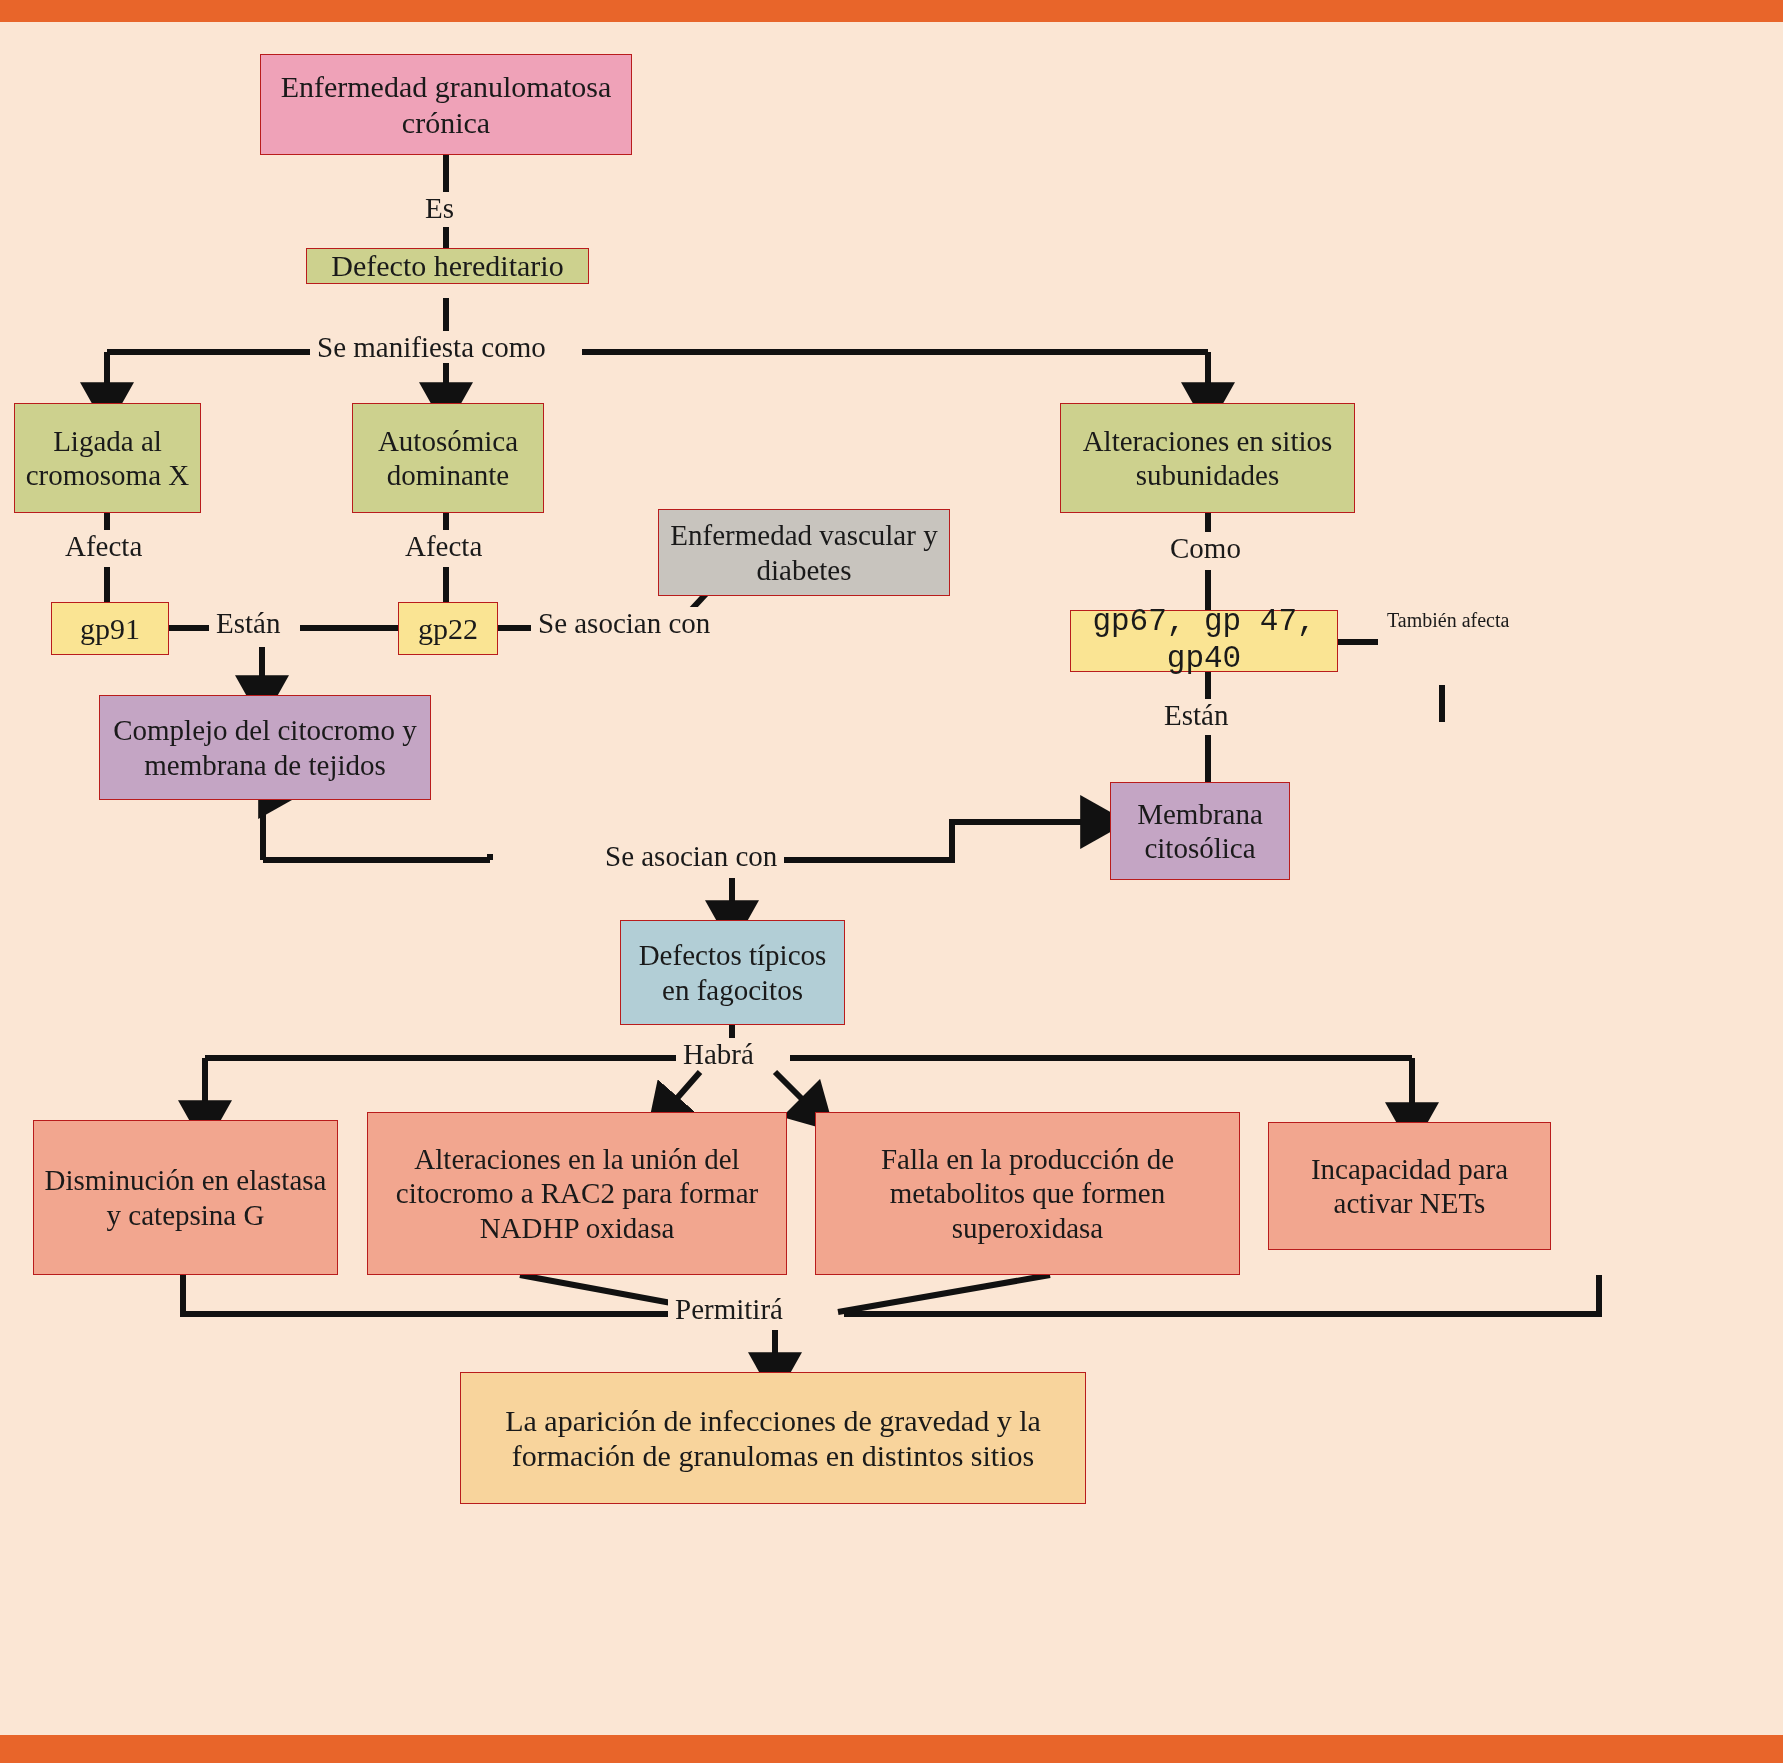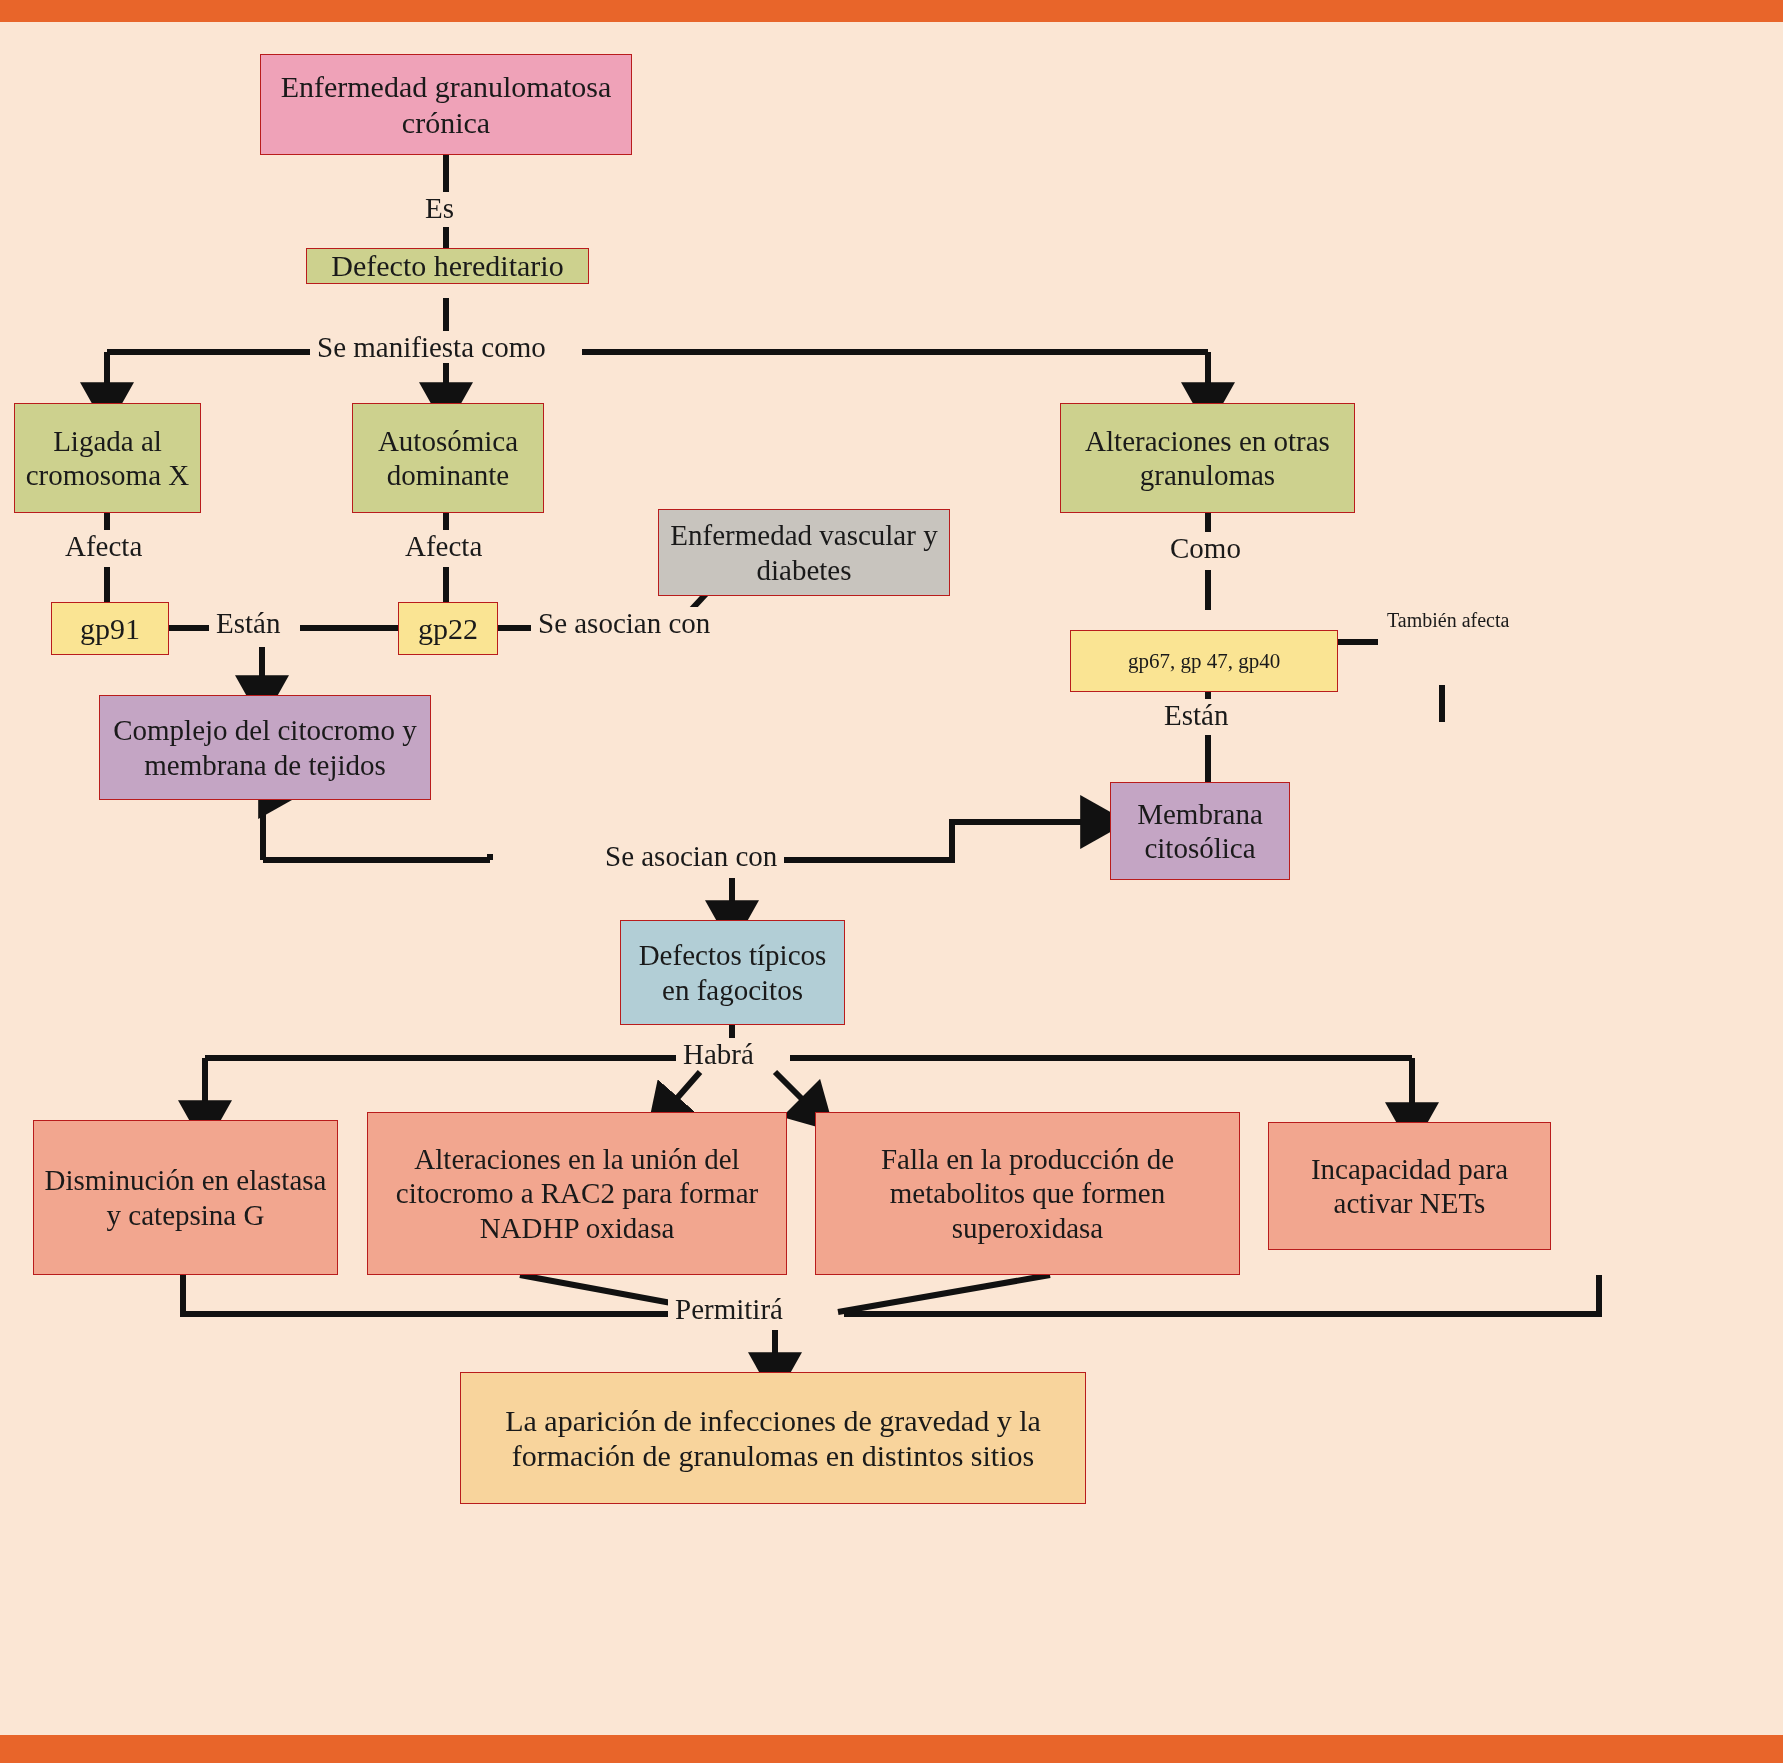--- a/index.html
+++ b/index.html
@@ -150,32 +150,32 @@
 
     <div class="node c-olive" style="left:352px;top:381px;width:192px;height:110px;font-size:29px;">
       <span>Autosómica dominante</span>
     </div>
 
     <div class="node c-gray" style="left:658px;top:487px;width:292px;height:87px;font-size:29px;">
       <span>Enfermedad vascular y diabetes</span>
     </div>
 
     <div class="node c-olive" style="left:1060px;top:381px;width:295px;height:110px;font-size:29px;">
-      <span>Alteraciones en otras granulomas</span>
+      <span>Alteraciones en sitios subunidades</span>
     </div>
 
     <div class="node c-yellow" style="left:51px;top:580px;width:118px;height:53px;font-size:30px;">
       <span>gp91</span>
     </div>
 
     <div class="node c-yellow" style="left:398px;top:580px;width:100px;height:53px;font-size:30px;">
       <span>gp22</span>
     </div>
 
-    <div class="node c-yellow" style="left:1070px;top:608px;width:268px;height:62px;font-size:21px;">
+    <div class="node c-yellow" style="left:1070px;top:588px;width:268px;height:62px;font-size:31px;font-family:Liberation Mono, monospace;">
       <span>gp67, gp 47, gp40</span>
     </div>
 
 
     <div class="node c-purple" style="left:99px;top:673px;width:332px;height:105px;font-size:29px;">
       <span>Complejo del citocromo y membrana de tejidos</span>
     </div>
 
     <div class="node c-purple" style="left:1110px;top:760px;width:180px;height:98px;font-size:29px;">
       <span>Membrana citosólica</span>

